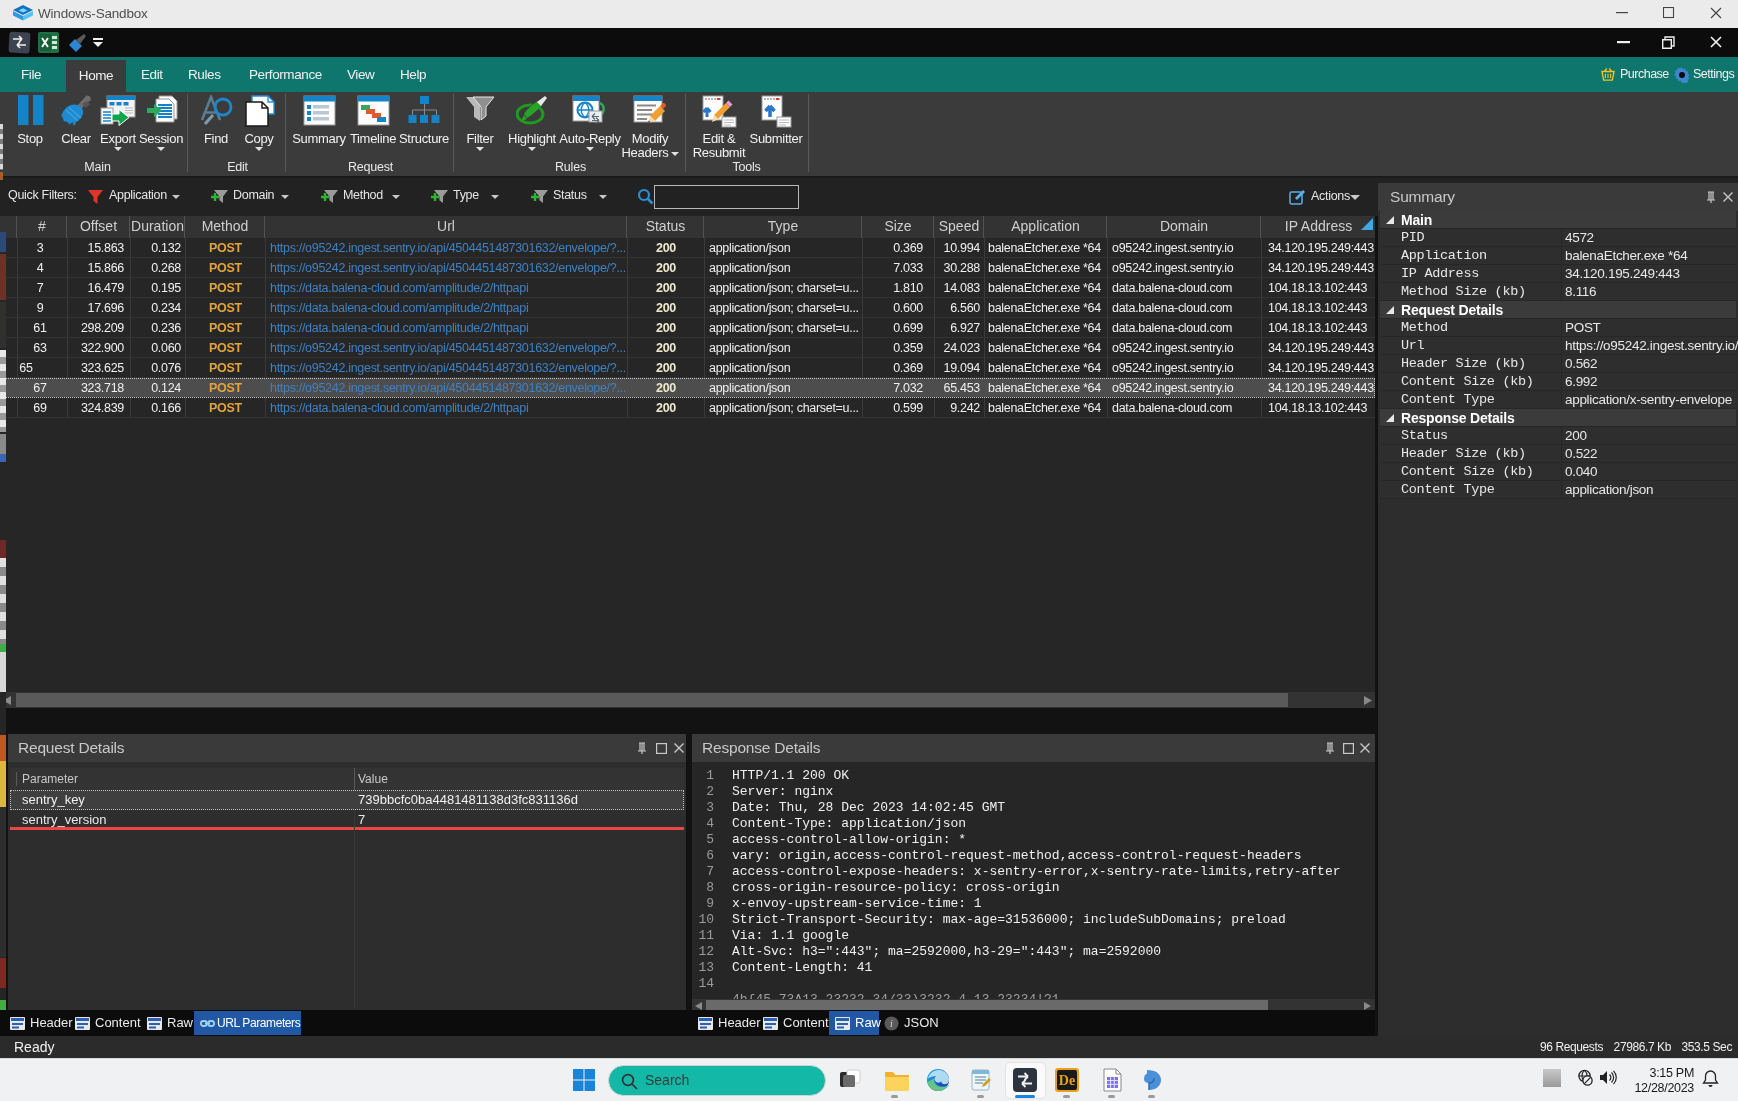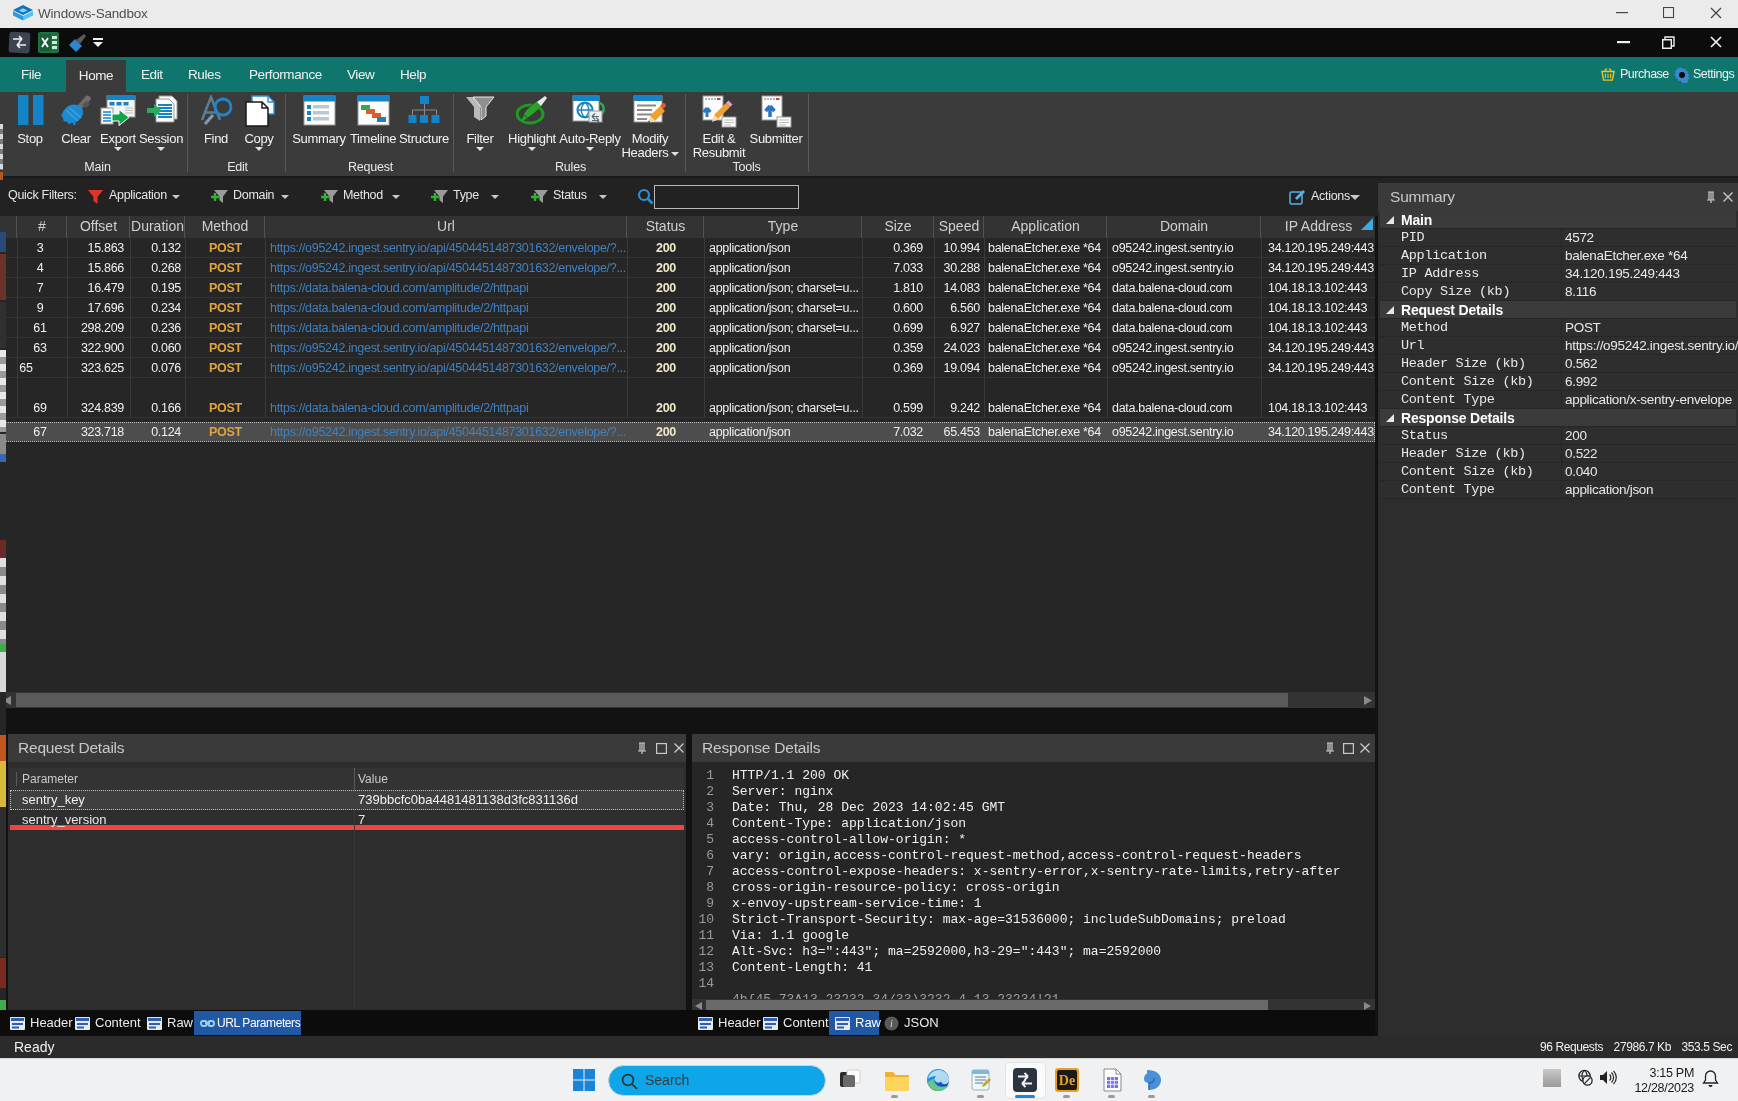--- a/index.html
+++ b/index.html
@@ -482,21 +482,21 @@
 <div class="cell mth" style="left:186px;width:79px">POST</div>
 <div class="cell url" style="left:270px;width:356px">https://o95242.ingest.sentry.io/api/4504451487301632/envelope/?...</div>
 <div class="cell sta" style="left:628px;width:76px">200</div>
 <div class="cell" style="left:709px;width:152px">application/json</div>
 <div class="cell rgt" style="left:863px;width:60px">0.369</div>
 <div class="cell rgt" style="left:924px;width:56px">19.094</div>
 <div class="cell" style="left:988px;width:118px">balenaEtcher.exe *64</div>
 <div class="cell" style="left:1112px;width:148px">o95242.ingest.sentry.io</div>
 <div class="cell" style="left:1268px;width:106px">34.120.195.249:443</div>
 </div>
-<div class="row sel" style="top:140px;margin-top:44px;">
+<div class="row sel" style="top:140px;">
 <div class="cell num" style="left:18px;width:44px">67</div>
 <div class="cell rgt" style="left:68px;width:56px">323.718</div>
 <div class="cell rgt" style="left:131px;width:50px">0.124</div>
 <div class="cell mth" style="left:186px;width:79px">POST</div>
 <div class="cell url" style="left:270px;width:356px">https://o95242.ingest.sentry.io/api/4504451487301632/envelope/?...</div>
 <div class="cell sta" style="left:628px;width:76px">200</div>
 <div class="cell" style="left:709px;width:152px">application/json</div>
 <div class="cell rgt" style="left:863px;width:60px">7.032</div>
 <div class="cell rgt" style="left:924px;width:56px">65.453</div>
 <div class="cell" style="left:988px;width:118px">balenaEtcher.exe *64</div>
@@ -564,21 +564,21 @@
     <div class="gridhead" style="left:2px;top:34px;width:674px;height:22px;line-height:22px">
       <span style="position:absolute;left:12px">Parameter</span>
       <span style="position:absolute;left:348px">Value</span>
       <div style="position:absolute;left:6px;top:4px;width:1px;height:14px;background:#5a5a5a"></div>
       <div style="position:absolute;left:344px;top:0;width:1px;height:22px;background:#5a5a5a"></div>
     </div>
     <div class="abs" style="left:2px;top:56px;width:674px;height:20px;line-height:20px;background:#3f3f3f;outline:1px dotted #c0c0c0;outline-offset:-1px;color:#f0f0f0;font-size:13px">
       <span style="position:absolute;left:12px">sentry_key</span>
         <span style="position:absolute;left:348px">739bbcfc0ba4481481138d3fc831136d</span>
     </div>
-    <div class="abs" style="left:2px;top:76px;width:674px;height:20px;line-height:20px;border-bottom:5px solid #ef4444;color:#e8e8e8;font-size:13px">
+    <div class="abs" style="left:2px;top:76px;width:674px;height:20px;line-height:20px;border-bottom:3px solid #ef4444;color:#e8e8e8;font-size:13px">
       <span style="position:absolute;left:12px">sentry_version</span>
         <span style="position:absolute;left:348px">7</span>
     </div>
     <div class="abs" style="left:346px;top:76px;width:1px;height:198px;background:#383838"></div>
   </div>
   <div class="abs" id="resppanel" style="left:692px;top:734px;width:683px;height:276px;background:#262626">
     <div class="panelhead" style="left:0;top:0;width:683px;height:28px;line-height:28px">
       <span style="margin-left:10px">Response Details</span>
       <svg class="abs" style="left:633px;top:8px" width="10" height="12" viewBox="0 0 10 12">
           <path d="M2 1 h6 M5 1 v8 M1 9 h8 M5 9 v3 M3 1 v8 M7 1 v8" stroke="#c8c8c8" stroke-width="1.2" fill="none"></path>
@@ -691,21 +691,21 @@
           <span class="sumlab">Application</span>
           <span class="sumval">balenaEtcher.exe *64</span>
           <span class="sumsep"></span>
         </div>
       <div class="sumrow">
           <span class="sumlab">IP Address</span>
           <span class="sumval">34.120.195.249:443</span>
           <span class="sumsep"></span>
         </div>
       <div class="sumrow">
-          <span class="sumlab">Copy Size (kb)</span>
+          <span class="sumlab">Method Size (kb)</span>
           <span class="sumval">8.116</span>
           <span class="sumsep"></span>
         </div>
       <div class="sumgroup"><svg style="position:absolute;left:6px;top:5px" width="9" height="9">
             <path d="M8 0 V8 H0 Z" fill="#e8e8e8"></path>
           </svg>Request Details</div>
       <div class="sumrow">
           <span class="sumlab">Method</span>
           <span class="sumval">POST</span>
           <span class="sumsep"></span>
@@ -755,21 +755,21 @@
         </div>
     </div>
   </div>
   <div class="abs" id="taskbar">
     <svg class="abs" style="left:572px;top:9px" width="24" height="24" viewBox="0 0 24 24">
       <rect x="1" y="1" width="10.5" height="10.5" fill="#1a84d8"></rect>
         <rect x="12.5" y="1" width="10.5" height="10.5" fill="#1a84d8"></rect>
       <rect x="1" y="12.5" width="10.5" height="10.5" fill="#1a84d8"></rect>
         <rect x="12.5" y="12.5" width="10.5" height="10.5" fill="#1a84d8"></rect>
     </svg>
-    <div class="abs" style="left:608px;top:6px;width:218px;height:31px;background:#0ea5e9;border:1px solid #d2d2d2;border-radius:16px">
+    <div class="abs" style="left:608px;top:6px;width:218px;height:31px;background:#14b8a6;border:1px solid #d2d2d2;border-radius:16px">
       <svg class="abs" style="left:12px;top:7px" width="17" height="17" viewBox="0 0 17 17">
           <circle cx="7" cy="7" r="5.4" fill="none" stroke="#333" stroke-width="1.7"></circle>
           <path d="M11 11 L16 16" stroke="#333" stroke-width="1.7"></path>
         </svg>
       <span class="abs" style="left:36px;top:6px;font-size:14px;color:#3a3a3a">Search</span>
     </div>
     <svg class="abs" style="left:838px;top:9px" width="24" height="24" viewBox="0 0 24 24">
       <rect x="2" y="4" width="15" height="15" rx="2" fill="#2a2a2a"></rect>
       <rect x="9" y="2" width="13" height="13" rx="2" fill="#fdfdfd" stroke="#cfcfcf"></rect>
       <rect x="5" y="7" width="12" height="12" rx="2" fill="#6a6a6a"></rect>

